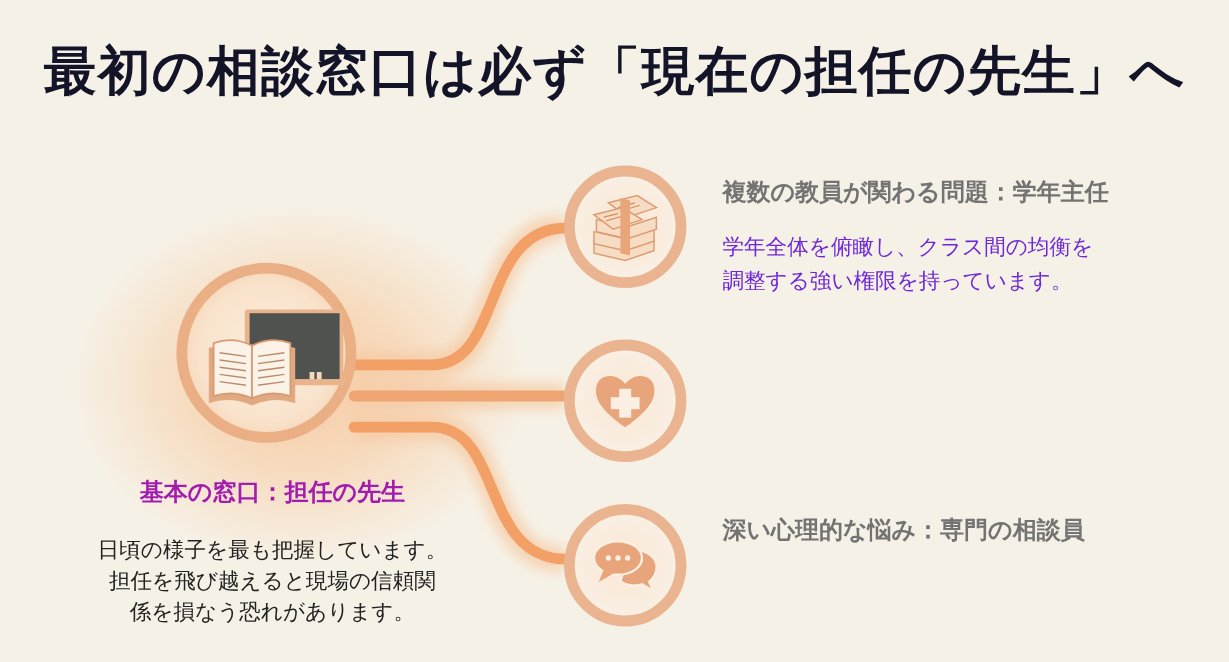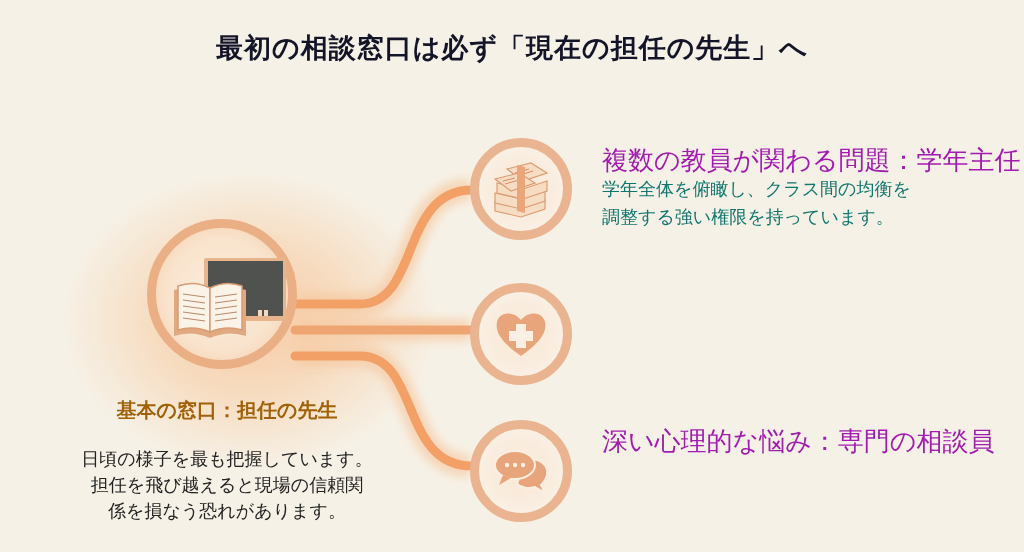--- a/index.html
+++ b/index.html
@@ -14,21 +14,21 @@
       overflow: hidden;
       font-family: "DejaVu Sans", sans-serif;
       color: #1c1c24;
     }
     .title {
       position: absolute;
       left: 0;
       top: 30px;
       width: 1024px;
       text-align: center;
-      font-size: 27px;
+      font-size: 44px;
       font-weight: bold;
       letter-spacing: 1px;
       color: #141428;
     }
     .glow {
       position: absolute;
       left: 60px;
       top: 170px;
       width: 380px;
       height: 300px;
@@ -71,47 +71,47 @@
       top: 12px;
     }
     .node-1 { left: 470px; top: 138px; }
     .node-2 { left: 470px; top: 283px; }
     .node-3 { left: 470px; top: 420px; }
     .item {
       position: absolute;
       left: 602px;
     }
     .item-heading {
-      font-size: 26px;
-      font-weight: normal;
-      color: #a21caf;
+      font-size: 20px;
+      font-weight: bold;
+      color: #737373;
       line-height: 26px;
       white-space: nowrap;
     }
     .item-desc {
       font-size: 18px;
-      color: #0f766e;
+      color: #6d28d9;
       line-height: 28px;
-      margin-top: 2px;
+      margin-top: 20px;
       white-space: pre-line;
     }
     .item-1 { top: 147px; }
     .item-2 { top: 292px; }
     .item-3 { top: 428px; }
     .main-text {
       position: absolute;
       left: 62px;
       top: 397px;
       width: 330px;
       text-align: center;
     }
     .main-heading {
       font-size: 20px;
       font-weight: bold;
-      color: #a16207;
+      color: #a21caf;
       line-height: 26px;
     }
     .main-desc {
       font-size: 18px;
       color: #222;
       line-height: 26px;
       margin-top: 23px;
       white-space: pre-line;
     }
   </style>

